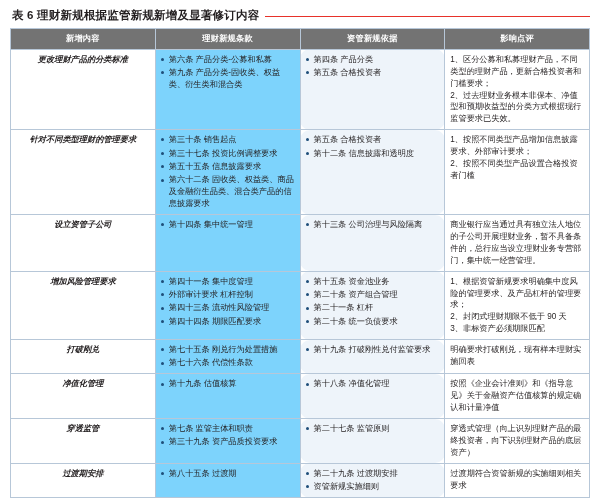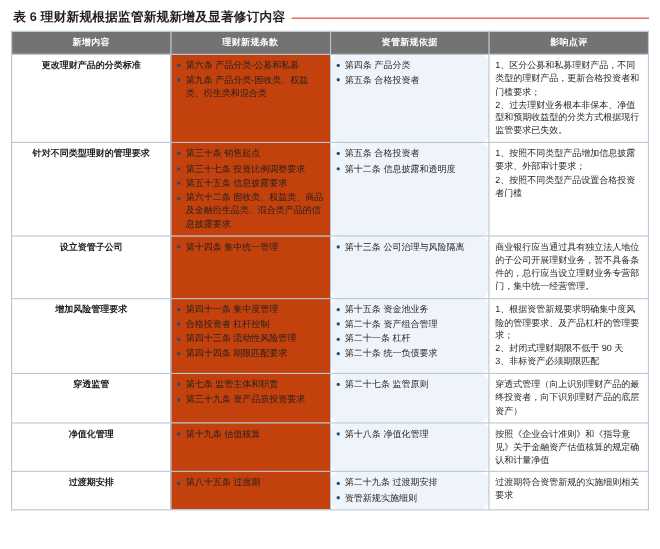--- a/index.html
+++ b/index.html
@@ -36,22 +36,23 @@
     letter-spacing:0.3px;
   }
   td.c0{
     width:86px;
     text-align:center;
     vertical-align:middle;
     font-weight:bold;
     font-size:8.6px;
     background:#ffffff;
     line-height:1.6;
-  }
-  td.c1{width:158px;background:#c2410c;}
+    font-style:italic;
+  }
+  td.c1{width:158px;background:#7dd3fc;}
   td.c2{width:132px;background:#eef4fa;border-radius:10px;}
   td.c3{width:204px;background:#ffffff;}
 
   ul.items{margin:0;padding:0;list-style:none;}
   ul.items li{position:relative;padding-left:8px;margin-bottom:1.5px;}
   ul.items li:last-child{margin-bottom:0;}
   ul.items li:before{
     content:"";
     position:absolute;left:0;top:4.2px;
     width:3px;height:3px;background:#1e4e79;border-radius:50%;
@@ -133,73 +134,90 @@
           </td>
           <td class="c3 zh">
             <p class="plain">商业银行应当通过具有独立法人地位的子公司开展理财业务，暂不具备条件的，总行应当设立理财业务专营部门，集中统一经营管理。</p>
           </td>
         </tr>
         <tr>
           <td class="c0 zh">增加风险管理要求</td>
           <td class="c1 zh">
             <ul class="items">
               <li>第四十一条  集中度管理</li>
-              <li>合格投资者  杠杆控制</li>
+              <li>外部审计要求  杠杆控制</li>
               <li>第四十三条  流动性风险管理</li>
               <li>第四十四条  期限匹配要求</li>
             </ul>
           </td>
           <td class="c2 zh">
             <ul class="items">
               <li>第十五条  资金池业务</li>
               <li>第二十条  资产组合管理</li>
               <li>第二十一条  杠杆</li>
               <li>第二十条  统一负债要求</li>
             </ul>
           </td>
           <td class="c3 zh">
             <p class="plain">1、根据资管新规要求明确集中度风险的管理要求、及产品杠杆的管理要求；</p>
             <p class="plain">2、封闭式理财期限不低于 90 天</p>
             <p class="plain">3、非标资产必须期限匹配</p>
           </td>
         </tr>
         <tr>
+          <td class="c0 zh">打破刚兑</td>
+          <td class="c1 zh">
+            <ul class="items">
+              <li>第七十五条  刚兑行为处置措施</li>
+              <li>第七十六条  代偿性条款</li>
+            </ul>
+          </td>
+          <td class="c2 zh">
+            <ul class="items">
+              <li>第十九条  打破刚性兑付监管要求</li>
+            </ul>
+          </td>
+          <td class="c3 zh">
+            <p class="plain">明确要求打破刚兑，现有样本理财实施回表</p>
+          </td>
+        </tr>
+        <tr>
+          <td class="c0 zh">净值化管理</td>
+          <td class="c1 zh">
+            <ul class="items">
+              <li>第十九条  估值核算</li>
+            </ul>
+          </td>
+          <td class="c2 zh">
+            <ul class="items">
+              <li>第十八条  净值化管理</li>
+            </ul>
+          </td>
+          <td class="c3 zh">
+            <p class="plain">按照《企业会计准则》和《指导意见》关于金融资产估值核算的规定确认和计量净值</p>
+          </td>
+        </tr>
+        <tr>
           <td class="c0 zh">穿透监管</td>
           <td class="c1 zh">
             <ul class="items">
               <li>第七条  监管主体和职责</li>
               <li>第三十九条  资产品质投资要求</li>
             </ul>
           </td>
           <td class="c2 zh">
             <ul class="items">
               <li>第二十七条  监管原则</li>
             </ul>
           </td>
           <td class="c3 zh">
             <p class="plain">穿透式管理（向上识别理财产品的最终投资者，向下识别理财产品的底层资产）</p>
           </td>
         </tr>
         <tr>
-          <td class="c0 zh">净值化管理</td>
-          <td class="c1 zh">
-            <ul class="items">
-              <li>第十九条  估值核算</li>
-            </ul>
-          </td>
-          <td class="c2 zh">
-            <ul class="items">
-              <li>第十八条  净值化管理</li>
-            </ul>
-          </td>
-          <td class="c3 zh">
-            <p class="plain">按照《企业会计准则》和《指导意见》关于金融资产估值核算的规定确认和计量净值</p>
-          </td>
-        </tr>
-        <tr>
           <td class="c0 zh">过渡期安排</td>
           <td class="c1 zh">
             <ul class="items">
               <li>第八十五条  过渡期</li>
             </ul>
           </td>
           <td class="c2 zh">
             <ul class="items">
               <li>第二十九条  过渡期安排</li>
               <li>资管新规实施细则</li>

